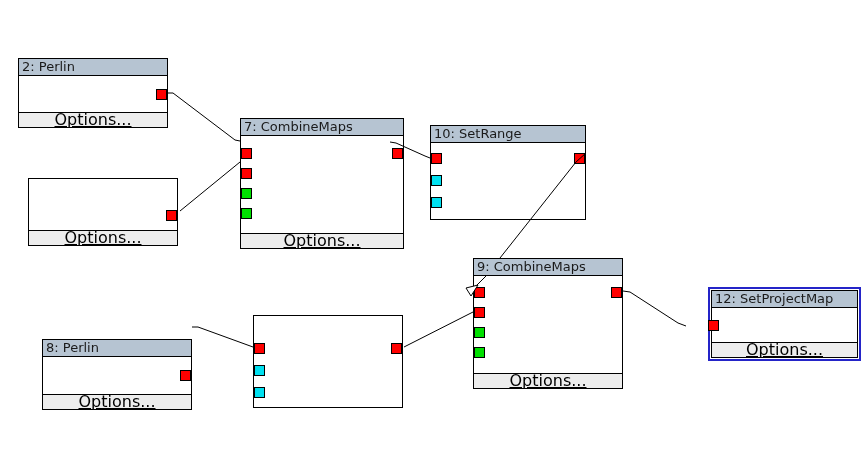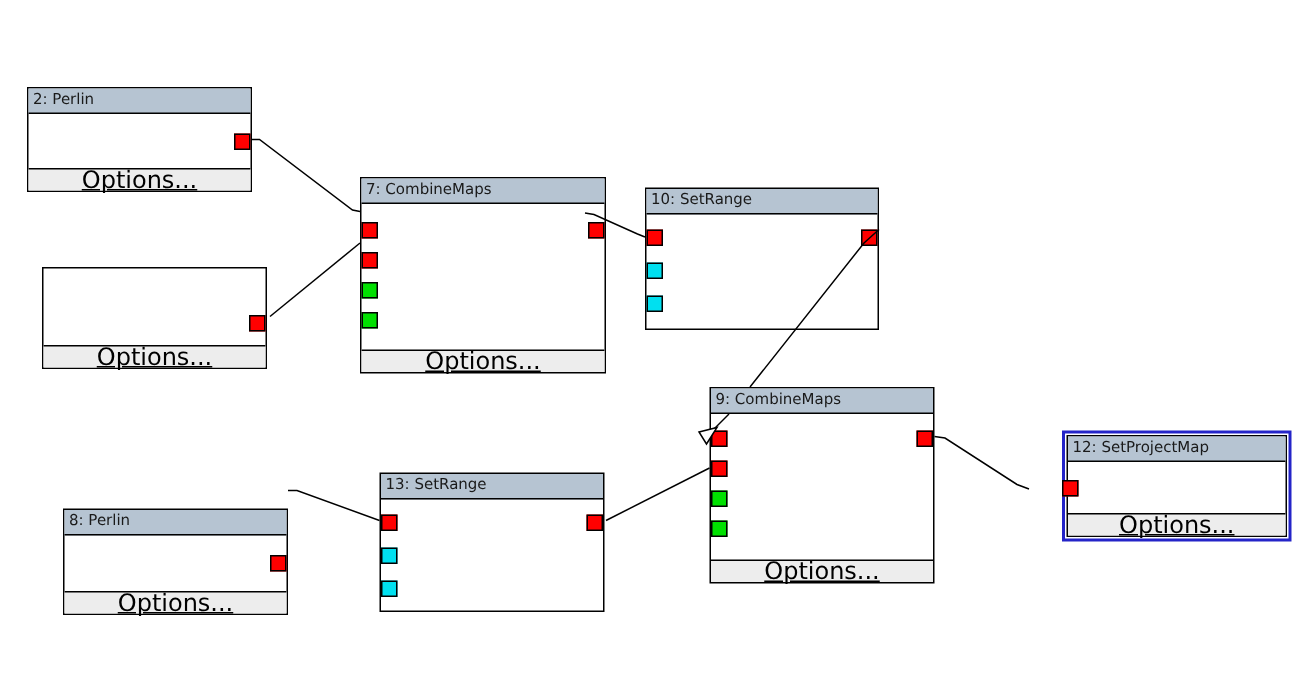--- a/index.html
+++ b/index.html
@@ -19,21 +19,21 @@
   }
   .node.selected {
     box-shadow: 0 0 0 1px #ffffff, 0 0 0 3px #2424c8;
     margin-left: 24px;
   }
   .titlebar {
     height: 16px;
     background: #b6c4d2;
     border-bottom: 1px solid #000000;
     box-sizing: content-box;
-    font-size: 10px;
+    font-size: 13px;
     line-height: 16px;
     color: #1a1a1a;
     padding-left: 3px;
     white-space: nowrap;
     overflow: hidden;
     cursor: default;
     user-select: none;
   }
   .optionsbar {
     position: absolute;
@@ -126,23 +126,20 @@
     <div class="node" style="left: 42px; top: 291px; width: 150px; height: 71px; margin-top: 48px;">
     <div class="titlebar">
       <span>8: Perlin</span>
     </div>
     <div class="optionsbar">
       <span>Options...</span>
     </div>
   <div class="port red out" style="top: 30px;"></div>
     </div>
     <div class="node" style="left: 253px; top: 315px; width: 150px; height: 93px;">
-    <div class="titlebar">
-      <span>13: SetRange</span>
-    </div>
 
   <div class="port red in" style="top: 27px;"></div>
       <div class="port cyan in" style="top: 49px;"></div>
       <div class="port cyan in" style="top: 71px;"></div>
       <div class="port red out" style="top: 27px;"></div>
     </div>
     <div class="node" style="left: 473px; top: 258px; width: 150px; height: 131px;">
     <div class="titlebar">
       <span>9: CombineMaps</span>
     </div>

